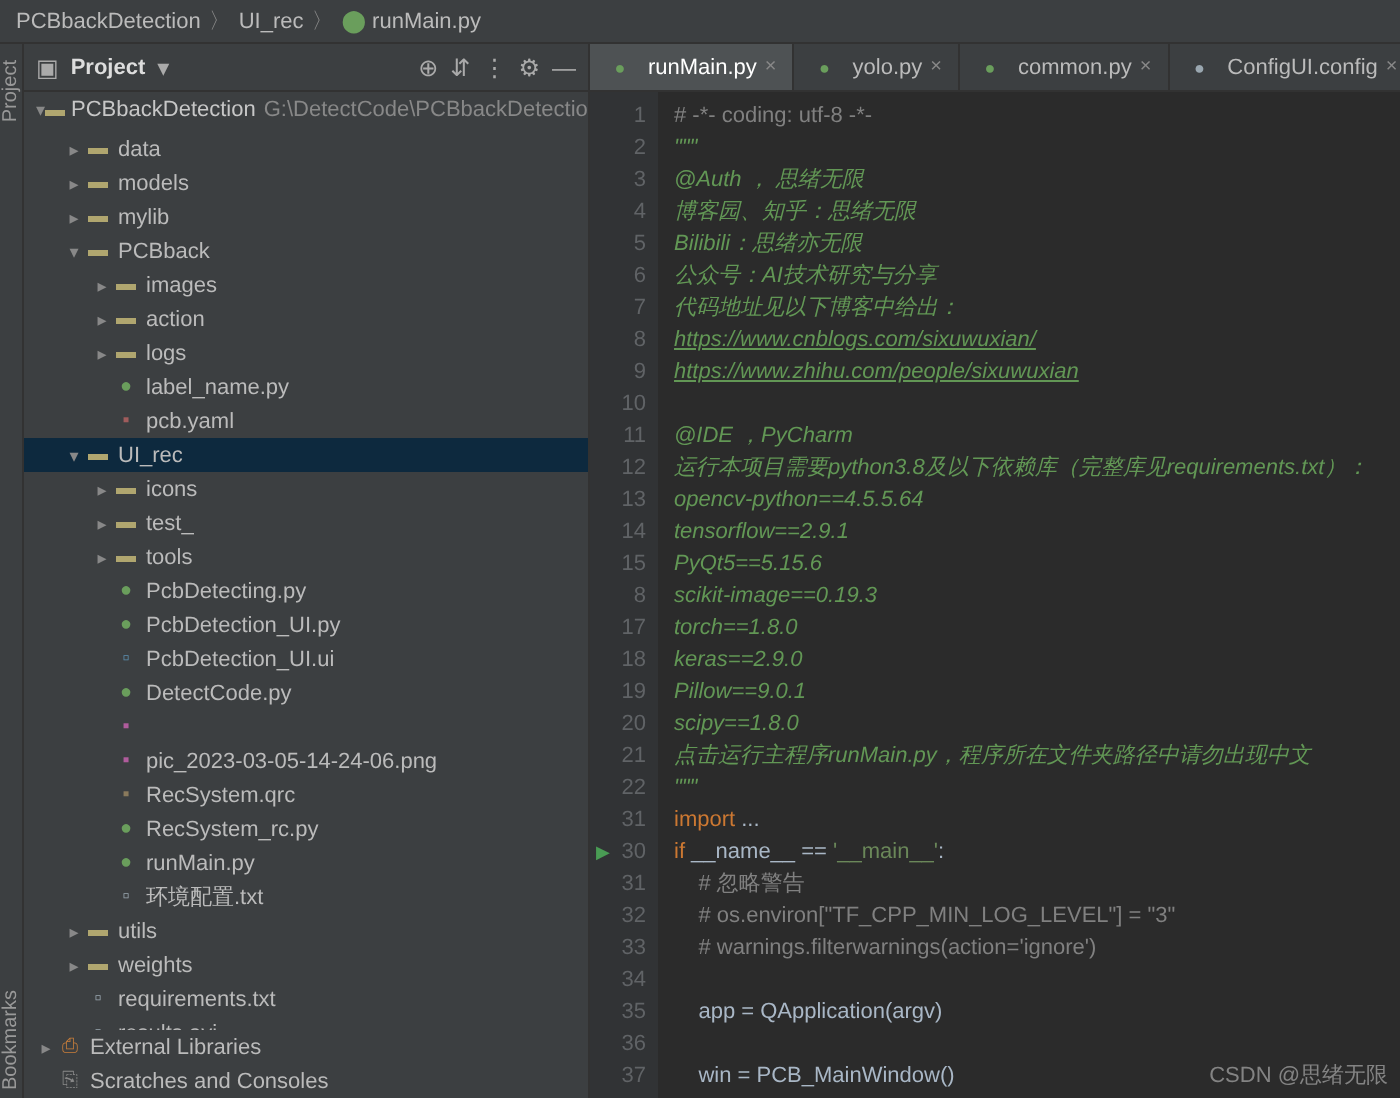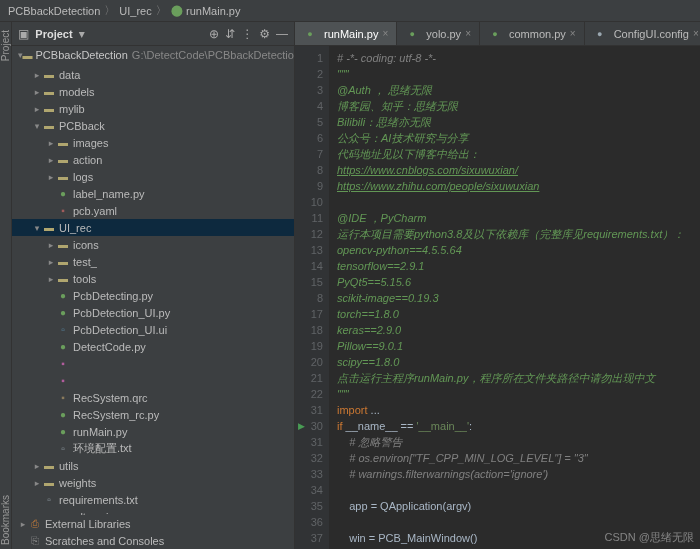--- a/index.html
+++ b/index.html
@@ -34,21 +34,21 @@
 .tabs{height:24px;background:#3c3f41;display:flex;align-items:stretch;border-bottom:1px solid #323232}
 .tab{display:flex;align-items:center;padding:0 8px;gap:4px;border-right:1px solid #323232;color:#bbb;cursor:pointer;font-size:11px}
 .tab.active{background:#4e5254;color:#fff}
 .tab .x{color:#888;font-size:10px}
 .code{flex:1;display:flex;overflow:hidden;font-family:Consolas,monospace;font-size:11.5px;line-height:16px}
 .gutter{width:34px;background:#313335;color:#606366;text-align:right;padding:4px 6px 4px 0;position:relative}
 .gutter .ln{height:16px}
 .gutter .run-mark{position:absolute;left:3px;color:#499c54;font-size:9px}
 .codebody{flex:1;padding:4px 0 4px 8px;overflow:auto;white-space:pre;color:#a9b7c6}
 .codebody::-webkit-scrollbar{width:10px;height:10px}.codebody::-webkit-scrollbar-thumb{background:#555;border-radius:4px}
-.c-cm{color:#808080;font-style:italic}
+.c-cm{color:#808080;}
 .c-cmg{color:#629755;font-style:italic}
 .c-str{color:#6a8759}
 .c-kw{color:#cc7832}
 .c-link{color:#629755;text-decoration:underline;font-style:italic}
 .watermark{position:absolute;right:6px;bottom:4px;color:#ccc;font-size:11px;opacity:.55;pointer-events:none}
 </style>
 </head>
 <body>
 
 <div class="breadcrumb">
@@ -171,20 +171,21 @@
           <span class="icon pyf">●</span>
           <span>DetectCode.py</span>
         </div>
         <div class="node" style="padding-left: 34px;">
           <span class="arrow"></span>
           <span class="icon img">▪</span>
         </div>
         <div class="node" style="padding-left: 34px;">
           <span class="arrow"></span>
           <span class="icon img">▪</span>
+          <span>pic_2023-03-05-14-24-06.png</span>
         </div>
         <div class="node" style="padding-left: 34px;">
           <span class="arrow"></span>
           <span class="icon qrc">▪</span>
           <span>RecSystem.qrc</span>
         </div>
         <div class="node" style="padding-left: 34px;">
           <span class="arrow"></span>
           <span class="icon pyf">●</span>
           <span>RecSystem_rc.py</span>

